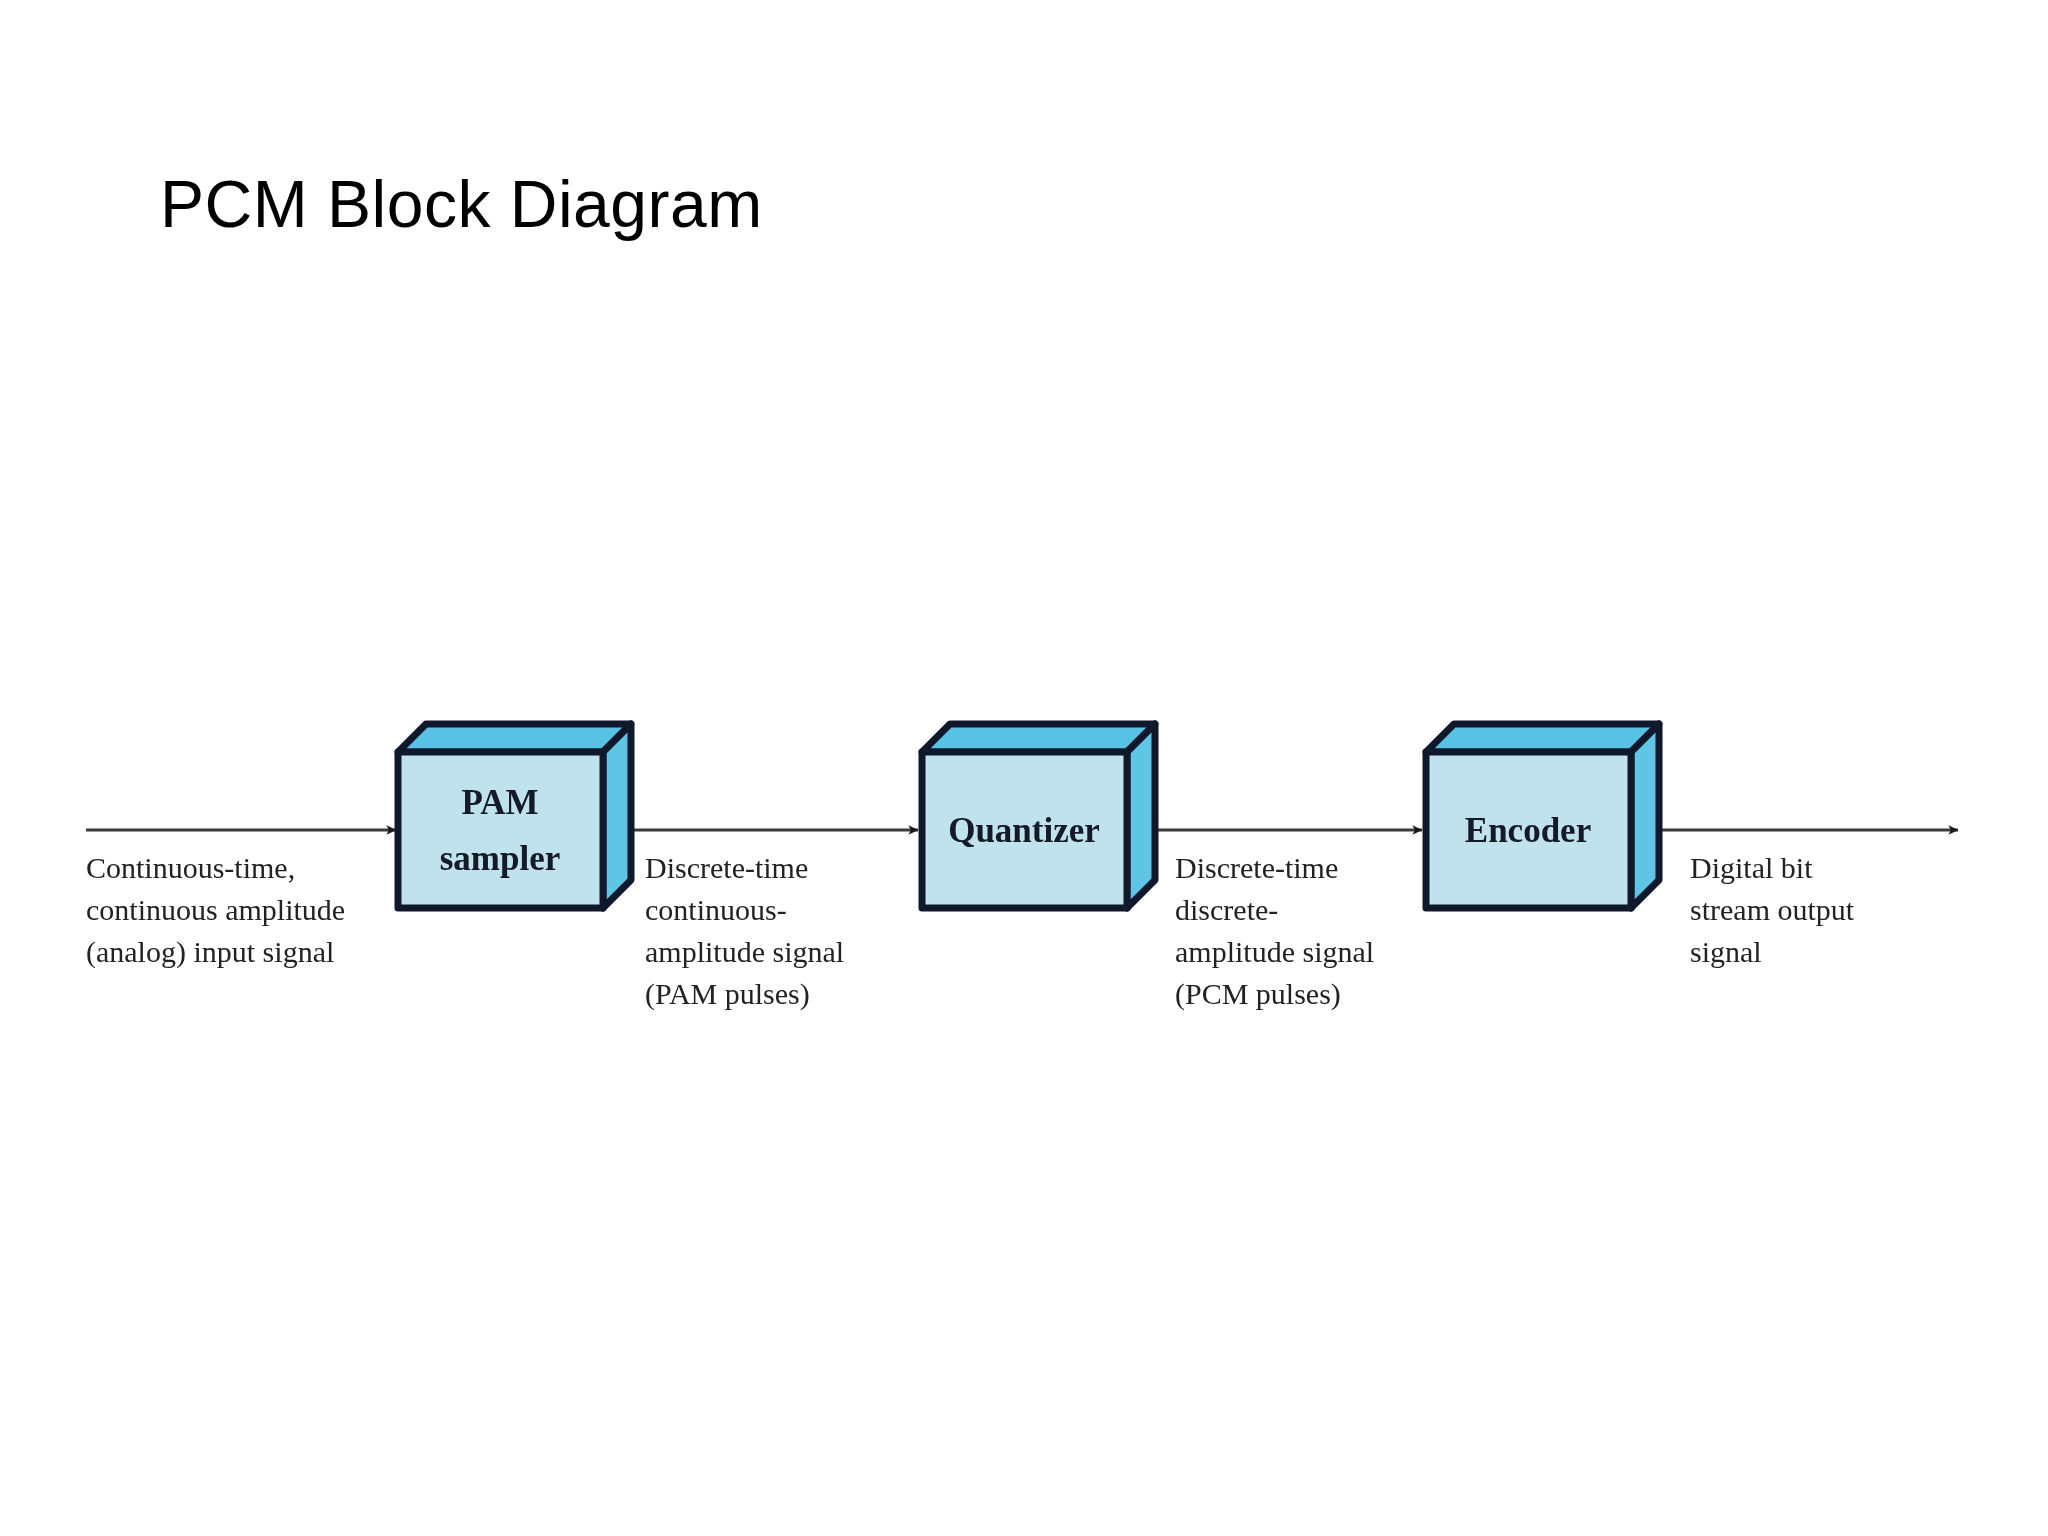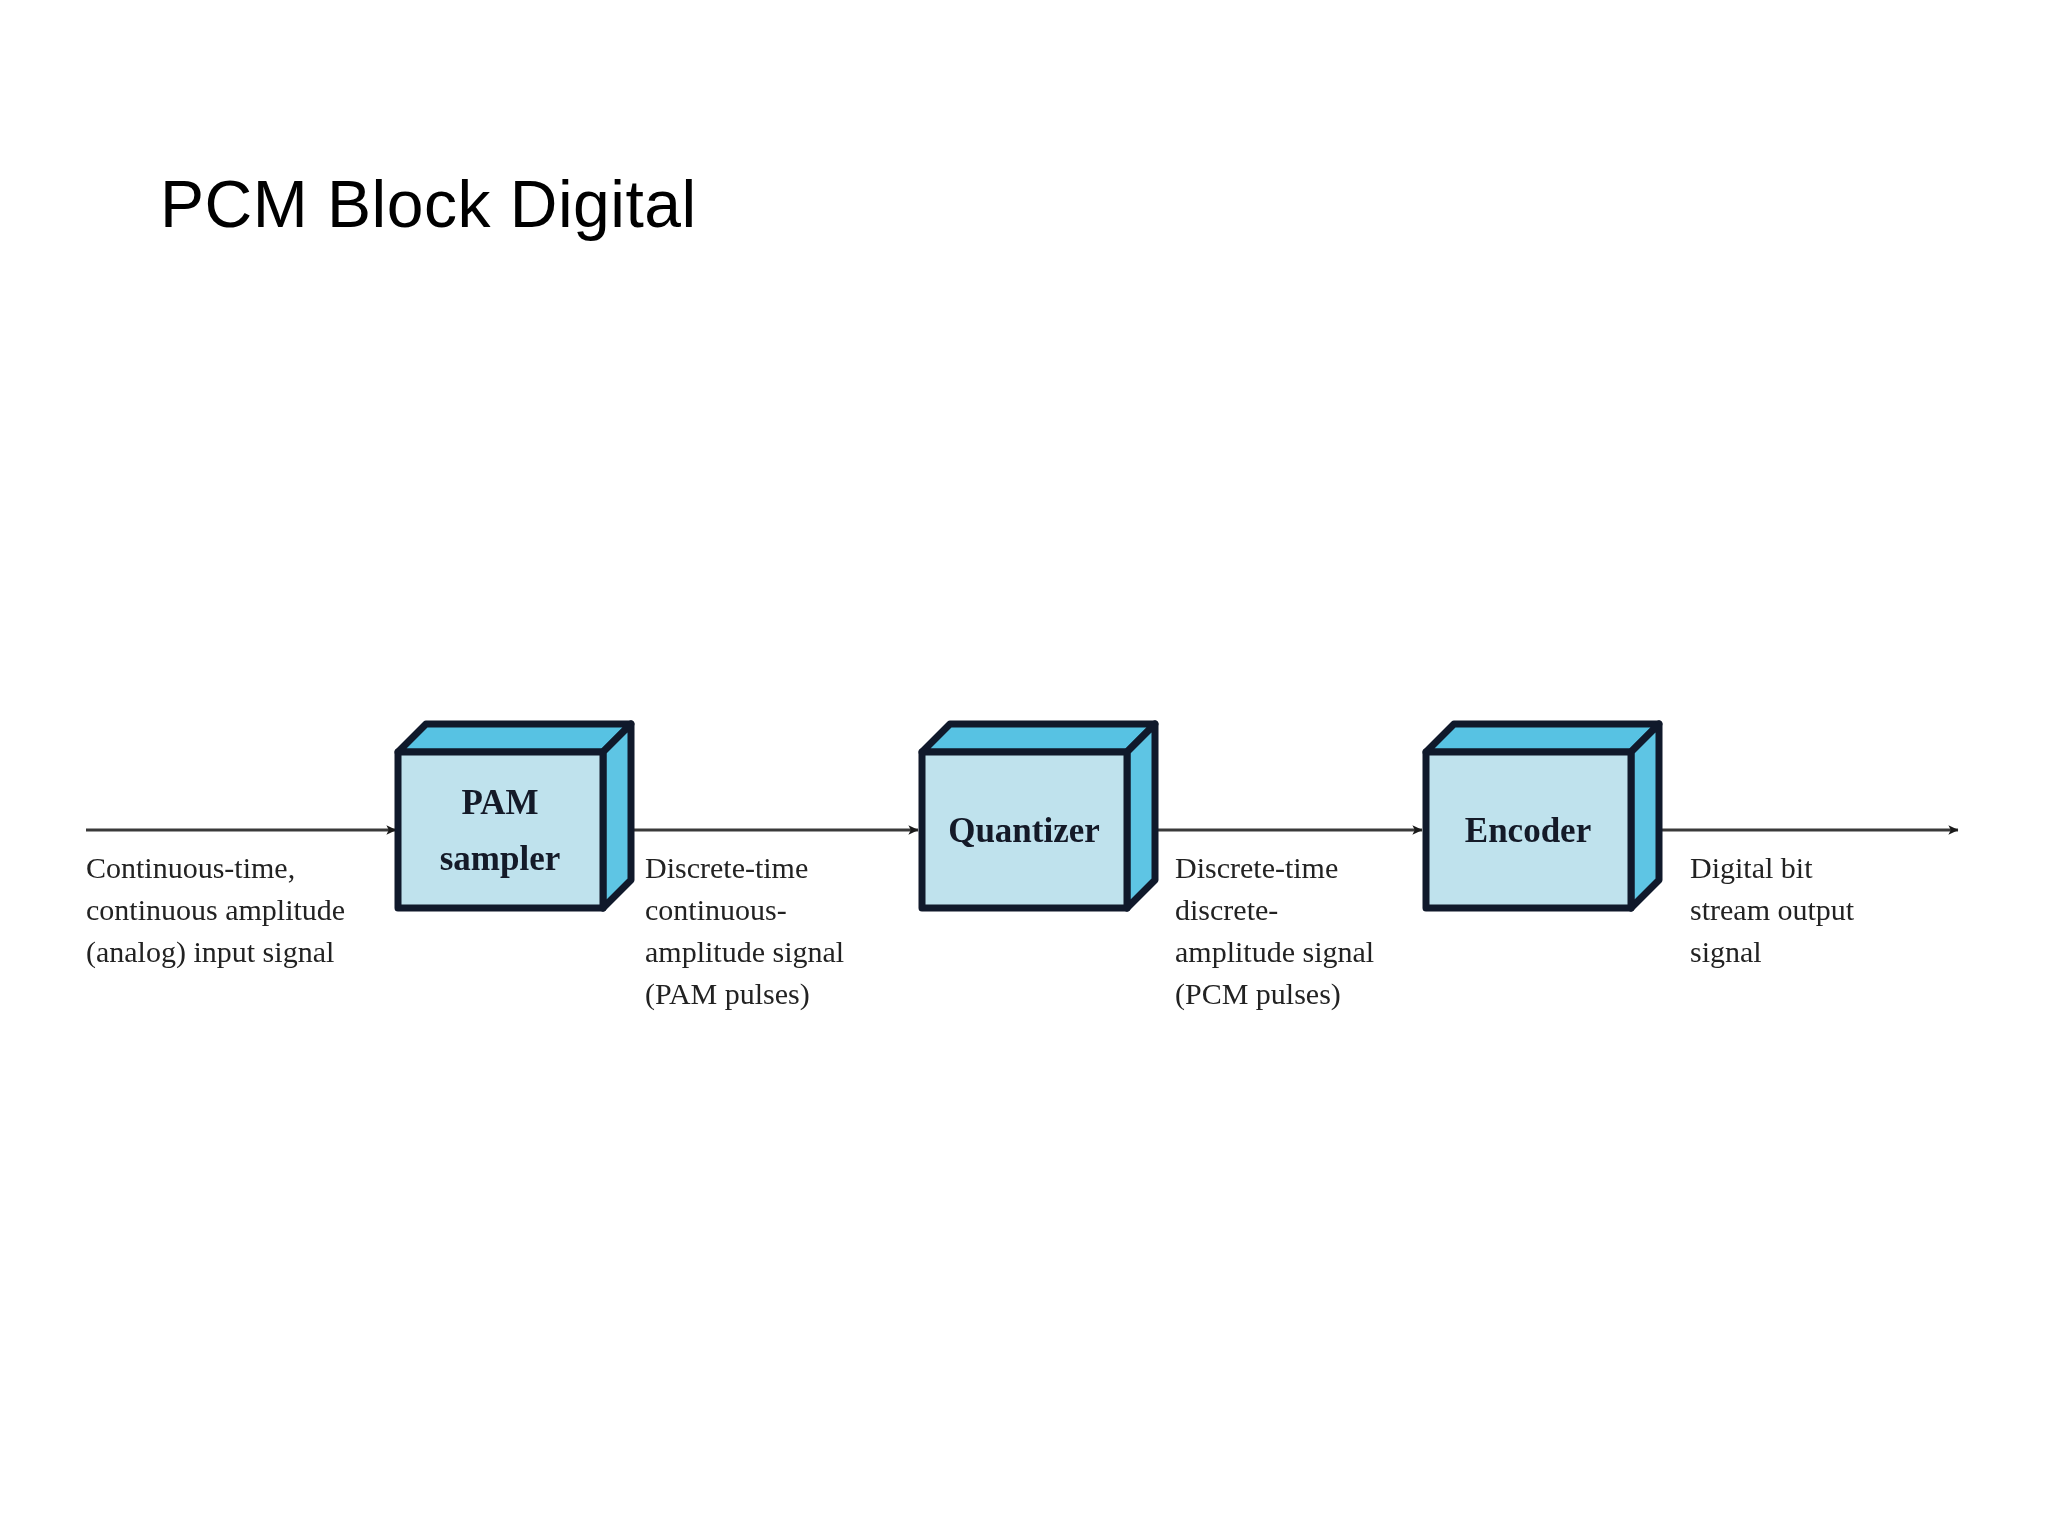--- a/index.html
+++ b/index.html
@@ -66,21 +66,21 @@
     font-weight: 400;
     font-size: 30px;
     fill: #222222;
   }
 </style>
 </head>
 <body>
 
 <div id="slide" style="background: rgb(255, 255, 255);">
 
-  <div id="slide-title">PCM Block Digital</div>
+  <div id="slide-title">PCM Block Diagram</div>
 
   <figure id="diagram-figure" style="margin:0;">
     <svg id="diagram-svg" viewBox="0 0 2048 1536" xmlns="http://www.w3.org/2000/svg">
 
       <defs>
 
         <marker id="ah" viewBox="0 0 12 12" refX="11" refY="6" markerWidth="11" markerHeight="11" orient="auto-start-reverse" markerUnits="userSpaceOnUse">
           <path d="M0.5,0.8 L11.5,6 L0.5,11.2 L3.2,6 Z" fill="#1a1a1a"></path>
         </marker>
       </defs>

